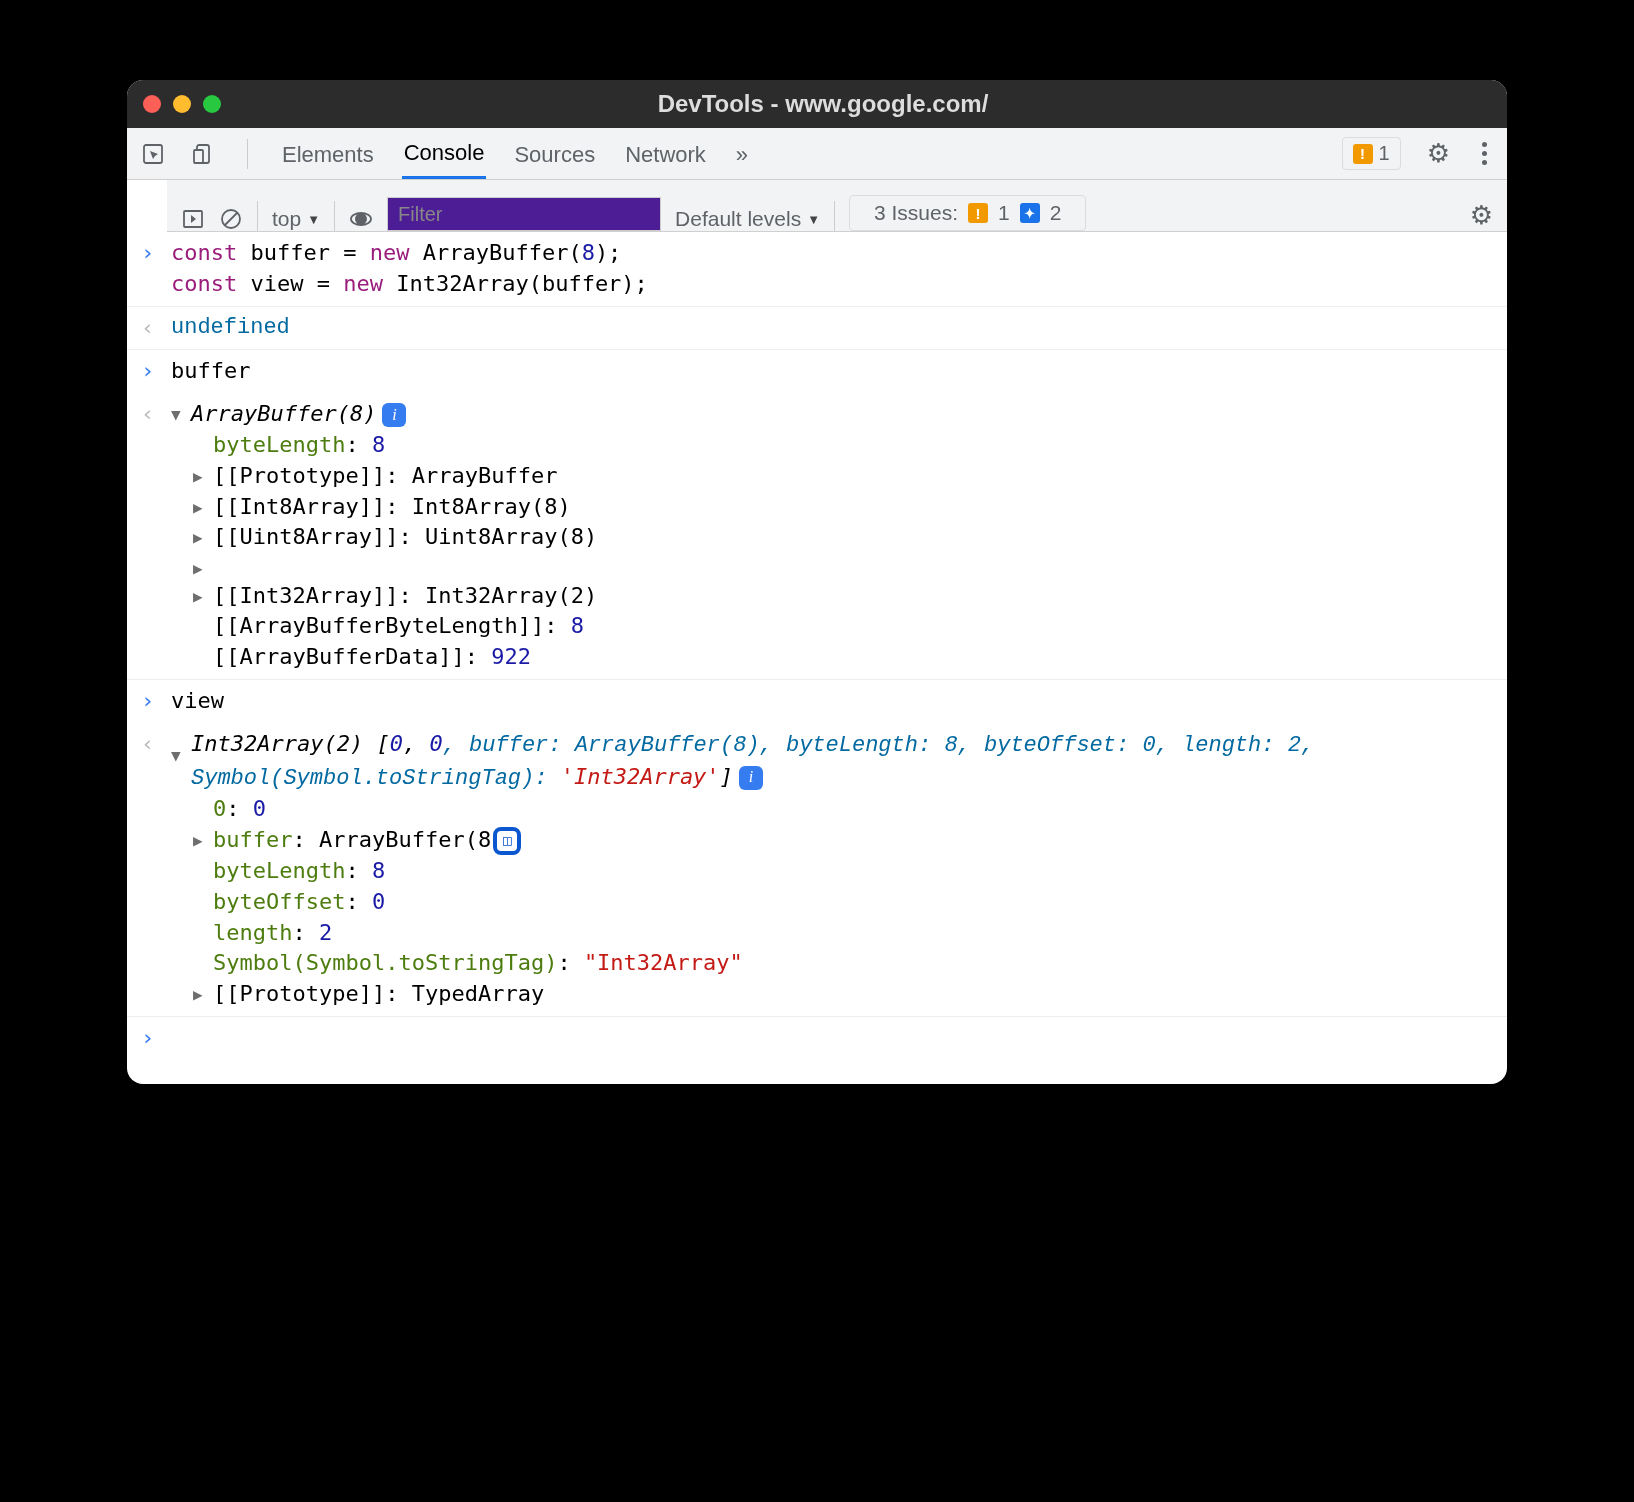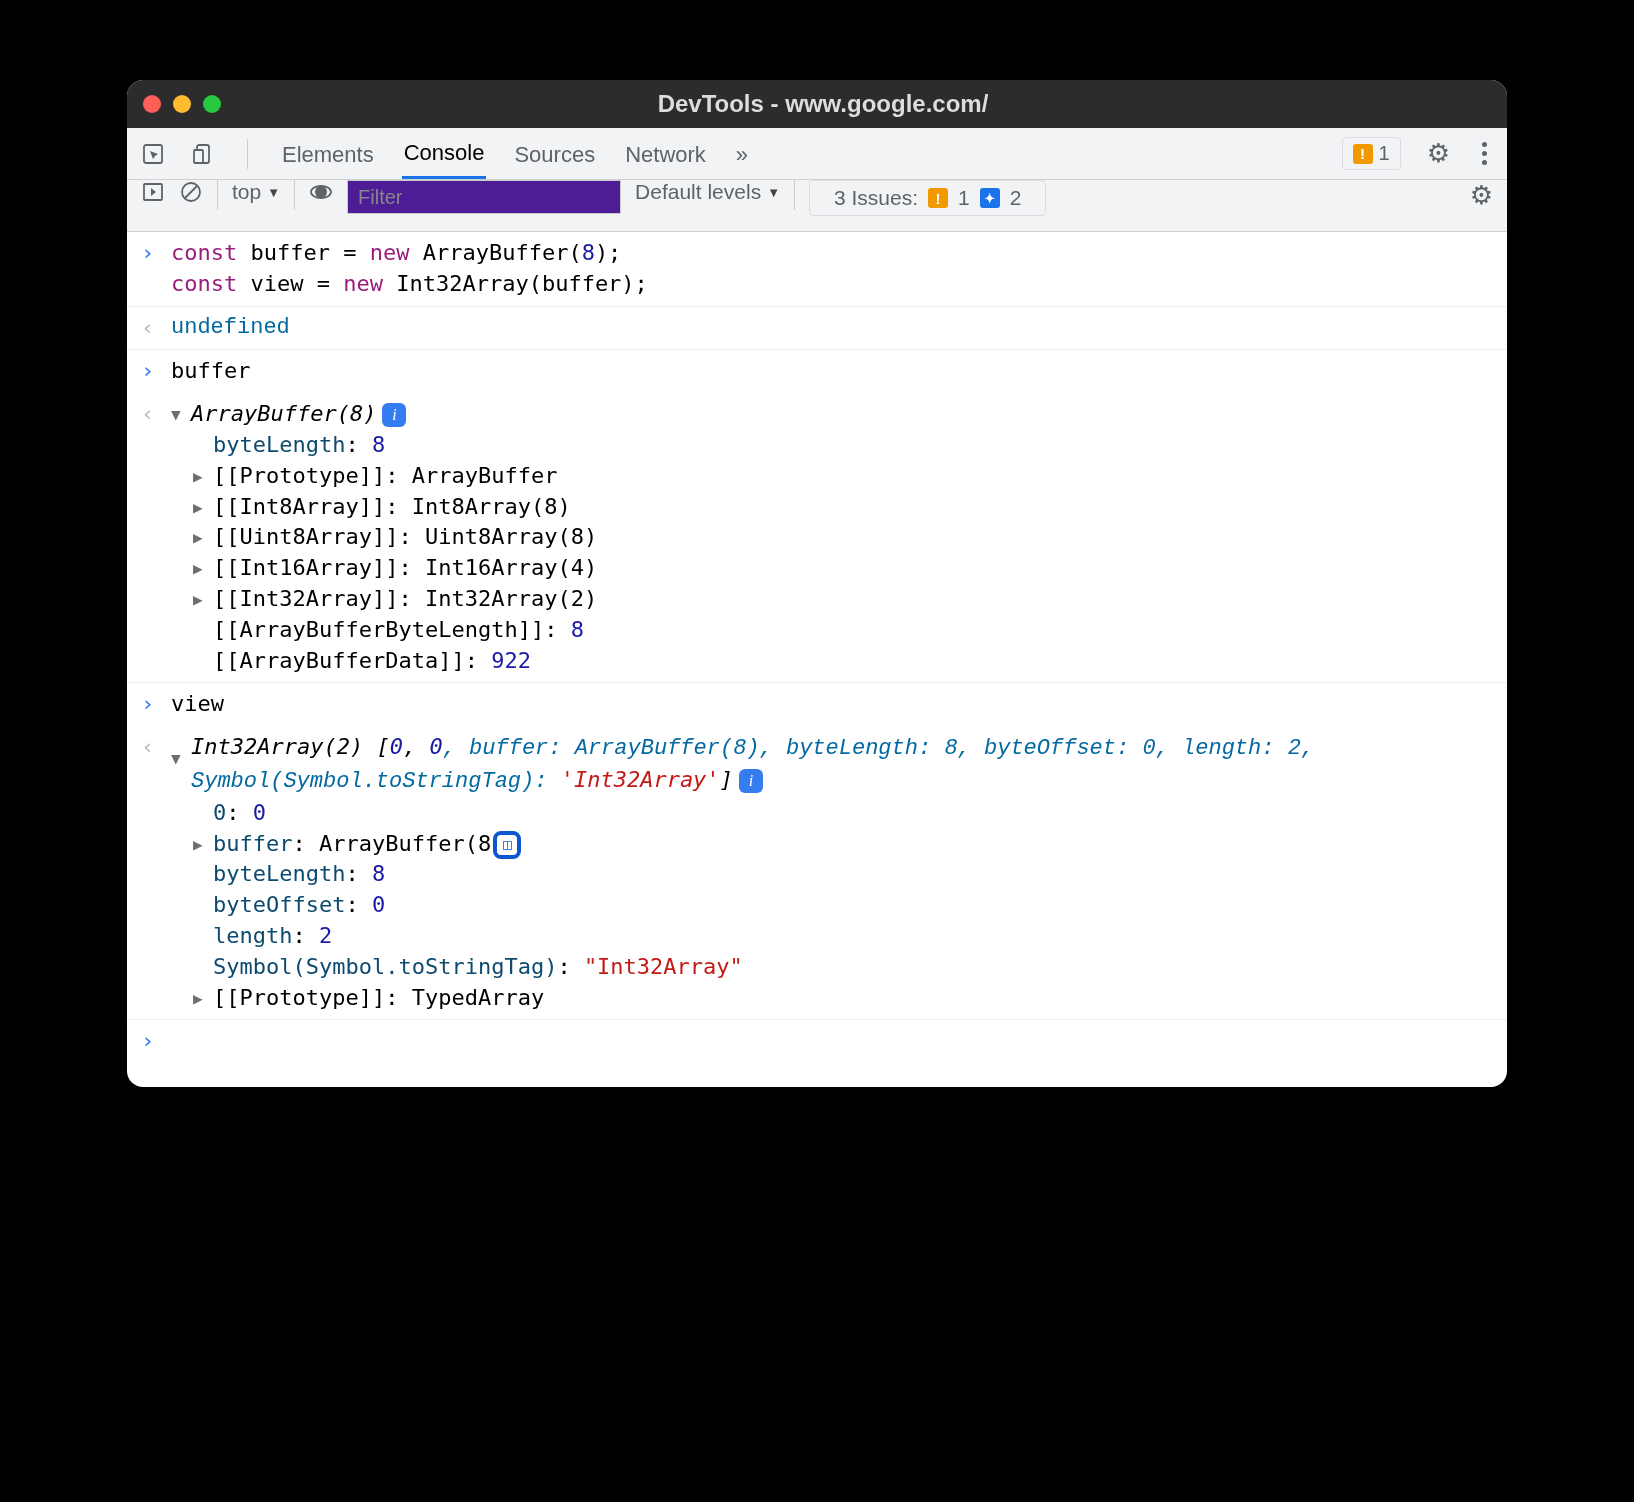--- a/index.html
+++ b/index.html
@@ -50,25 +50,26 @@
 .tab { color: #5f6368; padding: 12px 2px 10px; cursor: pointer; }
 .tab.active { color: #000000; font-weight: 500; border-bottom: 3px solid #1a73e8; }
 .spacer { flex: 1; }
 .badge-outline { border: 1px solid #dadce0; border-radius: 4px; padding: 4px 10px; display: flex; align-items: center; gap: 6px; font-size: 20px; }
 .warn-sq { width: 20px; height: 20px; background: #f29900; border-radius: 3px; display: flex; align-items: center; justify-content: center; color: #fff; font-weight: bold; font-size: 15px; }
 .toolbar2 {
   background: #f1f3f4;
   height: 52px;
   border-bottom: 1px solid #d0d0d0;
   display: flex;
-  align-items: flex-start;
+  align-items: flex-end;
   padding: 0 14px;
   gap: 14px;
   font-size: 21px;
   color: #5f6368;
+  margin-left: 40px;
 }
 .toolbar2 .divider { width: 1px; height: 30px; background: #ccc; }
 .filter-input { border: 1px solid #ccc; background: #4c1d95; height: 34px; width: 274px; padding: 0 10px; font-size: 20px; color: #888; display: flex; align-items: center; }
 .select-like { display: flex; align-items: center; gap: 6px; }
 .issues-box { border: 1px solid #dadce0; border-radius: 4px; padding: 5px 24px; display: flex; align-items: center; gap: 10px; }
 .blue-sq { width: 20px; height: 20px; background: #1a73e8; border-radius: 3px; display: flex; align-items: center; justify-content: center; color: #fff; font-weight: bold; font-size: 13px; }
 .console {
   font-family: Menlo, Monaco, Consolas, monospace;
   font-size: 22px;
   line-height: 1.4;
@@ -76,21 +77,21 @@
 .row { display: flex; border-bottom: 1px solid #eee; padding: 6px 12px 6px 14px; }
 .row.no-border { border-bottom: none; }
 .gutter { width: 30px; flex-shrink: 0; color: #888; font-size: 22px; user-select: none; }
 .gutter.prompt { color: #367cf1; }
 .gutter.return { color: #bbb; }
 .content { flex: 1; }
 .kw { color: #9a1d7c; }
 .num { color: #1a1aa6; }
 .str { color: #c41a16; }
 .gray { color: #0369a1; font-family: Liberation Mono, monospace; }
-.prop { color: #0c4a6e; }
+.prop { color: #4d7c0f; }
 .italic { font-style: italic; }
 .tree-indent { padding-left: 22px; }
 .tree-row { display: flex; align-items: flex-start; }
 .arrow { width: 20px; flex-shrink: 0; color: #6e6e6e; font-size: 16px; padding-top: 5px; }
 .info-badge { display: inline-flex; width: 24px; height: 24px; background: #367cf1; color: #fff; border-radius: 6px; align-items: center; justify-content: center; font-size: 16px; font-style: italic; font-family: Georgia, serif; vertical-align: middle; margin-left: 6px; }
 .memory-badge { display: inline-flex; width: 28px; height: 28px; background: #fff; border: 4px solid #0b57d0; border-radius: 8px; align-items: center; justify-content: center; vertical-align: middle; margin-left: 2px; position: relative; }
 .memory-badge::before { content: "◫"; color: #0b57d0; font-size: 14px; }
 svg.icon { width: 24px; height: 24px; stroke: #5f6368; fill: none; stroke-width: 1.8; }
 svg.icon.fill { fill: #5f6368; stroke: none; }
 .gear { font-size: 26px; color: #5f6368; }
@@ -219,21 +220,20 @@
           <div class="tree-row">
               <div class="arrow">▶</div>
               <div><span>[[Int8Array]]</span>: <span>Int8Array(8)</span></div>
             </div>
           <div class="tree-row">
               <div class="arrow">▶</div>
               <div><span>[[Uint8Array]]</span>: <span>Uint8Array(8)</span></div>
             </div>
           <div class="tree-row">
               <div class="arrow">▶</div>
-              <div><span>[[Int16Array]]</span>: <span>Int16Array(4)</span></div>
             </div>
           <div class="tree-row">
               <div class="arrow">▶</div>
               <div><span>[[Int32Array]]</span>: <span>Int32Array(2)</span></div>
             </div>
           <div class="tree-row">
               <div class="arrow"></div>
               <div><span>[[ArrayBufferByteLength]]</span>: <span class="num">8</span></div>
             </div>
           <div class="tree-row">

